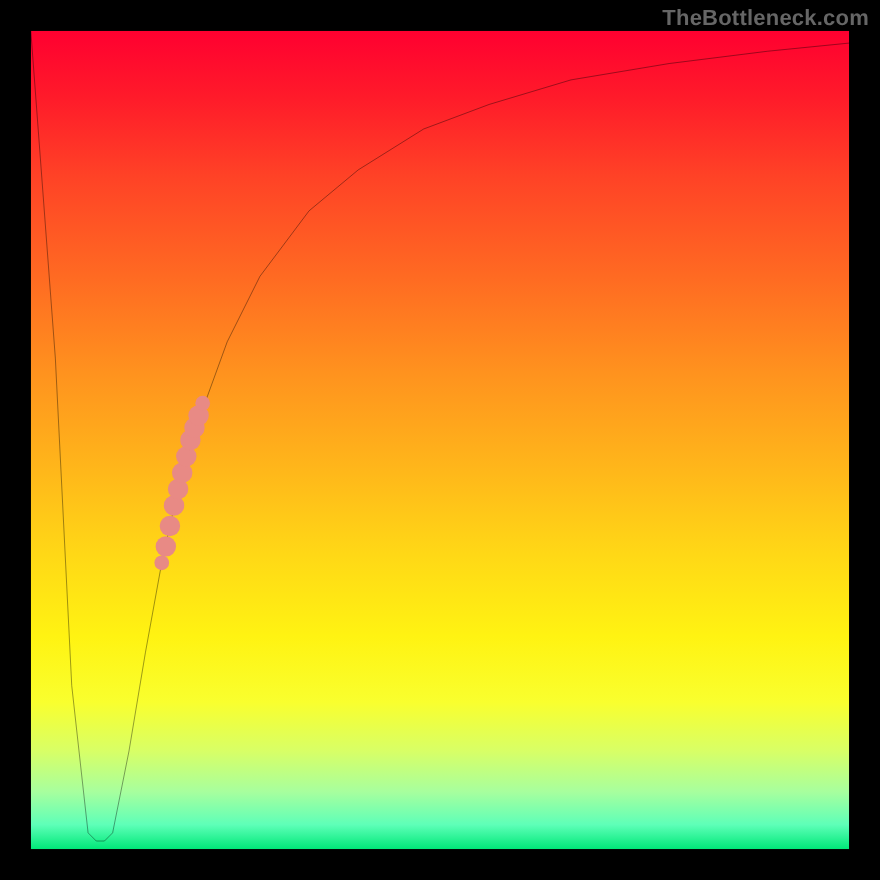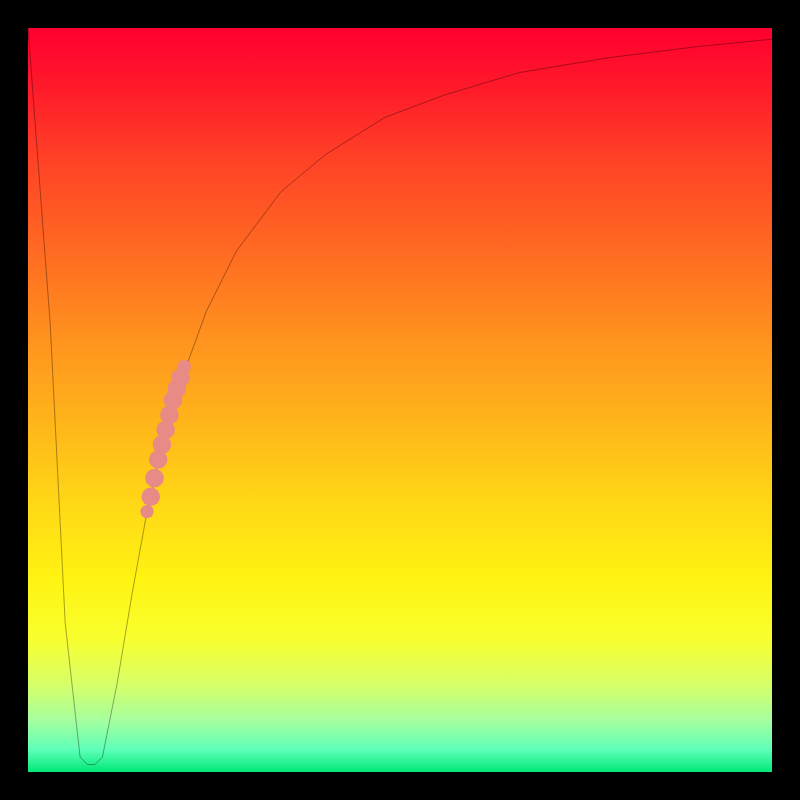--- a/index.html
+++ b/index.html
@@ -61,20 +61,21 @@
     font-size: 20px;
     font-weight: 600;
     letter-spacing: 0.2px;
     user-select: none;
   }
 </style>
 </head>
 <body>
 
 <div class="frame">
+  <div class="watermark">TheBottleneck.com</div>
 
   <div class="plot-area">
     <div class="gradient-bg"></div>
     <svg class="curve" viewBox="0 0 100 100" preserveAspectRatio="none">
       <path id="curve-path" fill="none" stroke="#000000" stroke-width="0.35" vector-effect="non-scaling-stroke" d="M0.00 0.00 L3.00 40.00 L5.00 80.00 L7.00 98.00 L8.00 99.00 L9.00 99.00 L10.00 98.00 L12.00 88.00 L14.00 76.00 L16.00 65.00 L18.00 56.00 L20.00 49.00 L24.00 38.00 L28.00 30.00 L34.00 22.00 L40.00 17.00 L48.00 12.00 L56.00 9.00 L66.00 6.00 L78.00 4.00 L90.00 2.50 L100.00 1.50"></path>
       <g id="highlight-dots">
           <circle cx="16.00" cy="65.00" r="0.90" fill="#e88a85"></circle>
           <circle cx="16.50" cy="63.00" r="1.25" fill="#e88a85"></circle>
           <circle cx="17.00" cy="60.50" r="1.25" fill="#e88a85"></circle>
           <circle cx="17.50" cy="58.00" r="1.25" fill="#e88a85"></circle>

